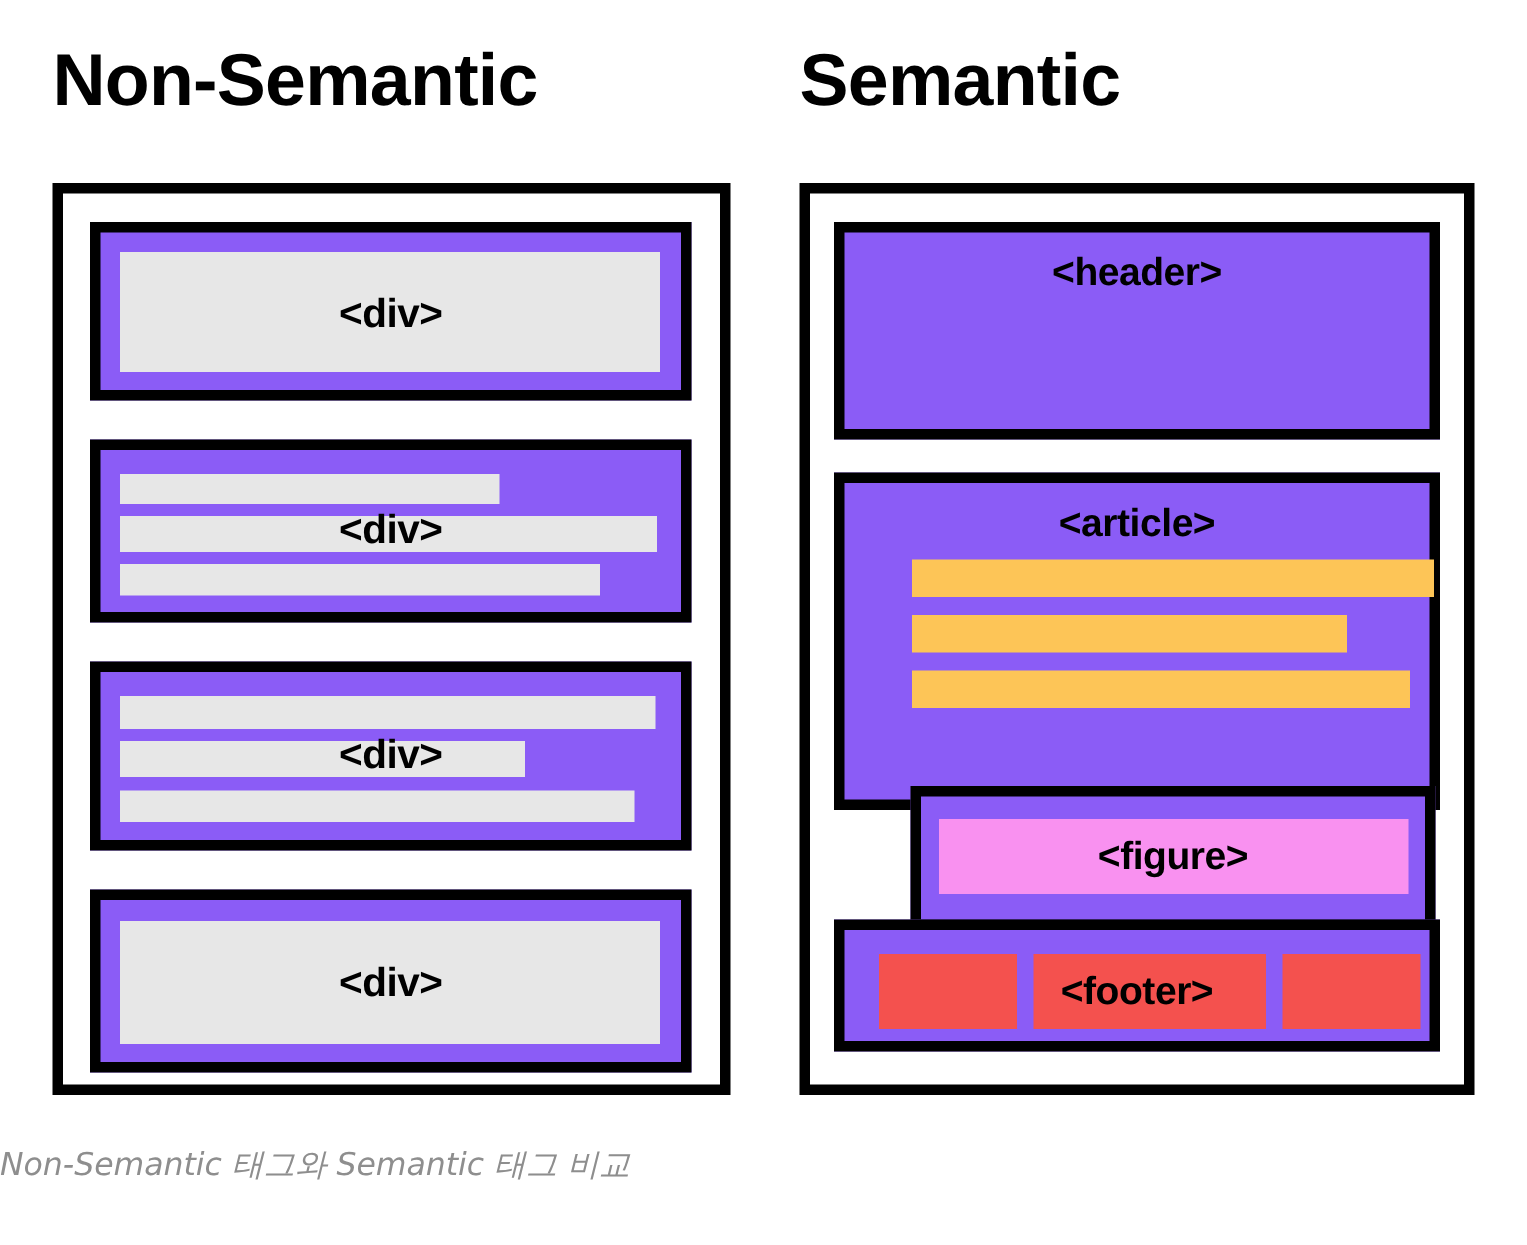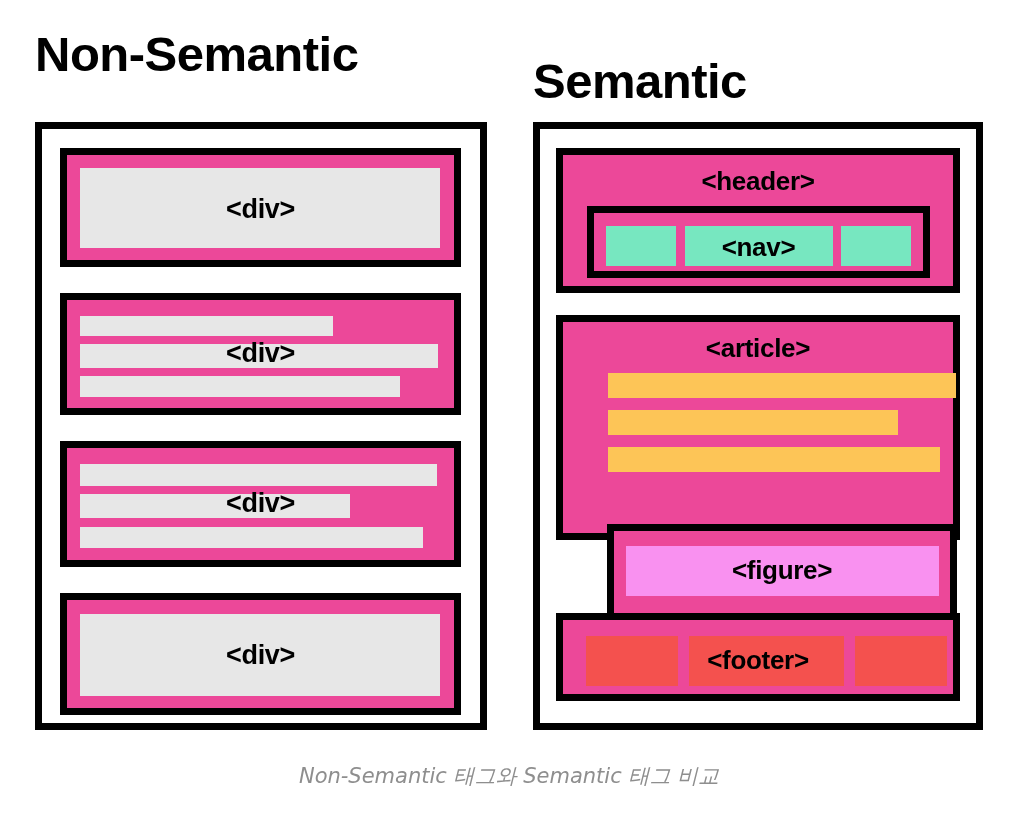--- a/index.html
+++ b/index.html
@@ -25,40 +25,40 @@
   .col-title {
     position: absolute;
     top: 26px;
     font-size: 49px;
     font-weight: bold;
     letter-spacing: -0.5px;
     color: #000;
     line-height: 1.15;
   }
   #title-left  { left: 35px;  width: 452px; }
-  #title-right { left: 533px; width: 450px; margin-top: 27px; }
+  #title-right { left: 533px; width: 450px; }
 
   
   .panel {
     position: absolute;
     top: 122px;
     height: 608px;
     box-sizing: border-box;
     border: 7px solid #000;
     background: #fff;
   }
   #panel-left  { left: 35px;  width: 452px; }
   #panel-right { left: 533px; width: 450px; }
 
   
   .block {
     position: absolute;
     box-sizing: border-box;
     border: 7px solid #000;
-    background: #ec4899;
+    background: #8b5cf6;
   }
 
   
   .bar {
     position: absolute;
     background: #e7e7e7;
   }
   .bar-accent { position: absolute; }
 
   
@@ -74,21 +74,20 @@
     white-space: nowrap;
   }
   .tag-sm { font-size: 26px; }
 
   
   #caption {
     position: absolute;
     left: 0;
     top: 762px;
     width: 1018px;
-    text-align: center;
     font-size: 21px;
     font-style: italic;
     color: #8e8e8e;
     font-family: "DejaVu Sans", sans-serif;
   }
 </style>
 </head>
 <body>
 
 <div class="canvas">
@@ -122,26 +121,20 @@
       <div class="tag" style="top:40px;">&lt;div&gt;</div>
     </div>
 
   </div>
 
   <div id="panel-right" class="panel">
 
     <div class="block" style="left:16px; top:19px; width:404px; height:145px;">
       <div class="tag tag-sm" style="top:11px;">&lt;header&gt;</div>
 
-      <div class="block" style="left:24px; top:51px; width:343px; height:72px;">
-        <div class="bar-accent" style="left:12px; top:13px; width:70px; height:40px; background:#77e7c0;"></div>
-        <div class="bar-accent" style="left:91px; top:13px; width:148px; height:40px; background:#77e7c0;"></div>
-        <div class="bar-accent" style="left:247px; top:13px; width:70px; height:40px; background:#77e7c0;"></div>
-        <div class="tag tag-sm" style="top:19px;">&lt;nav&gt;</div>
-      </div>
     </div>
 
     <div class="block" style="left:16px; top:186px; width:404px; height:225px;">
       <div class="tag tag-sm" style="top:11px;">&lt;article&gt;</div>
 
       <div class="bar-accent" style="left:45px; top:51px; width:348px; height:25px; background:#fdc557;"></div>
       <div class="bar-accent" style="left:45px; top:88px; width:290px; height:25px; background:#fdc557;"></div>
       <div class="bar-accent" style="left:45px; top:125px; width:332px; height:25px; background:#fdc557;"></div>
 
       <div class="block" style="left:44px; top:162px; width:350px; height:96px;margin-top:40px;">

